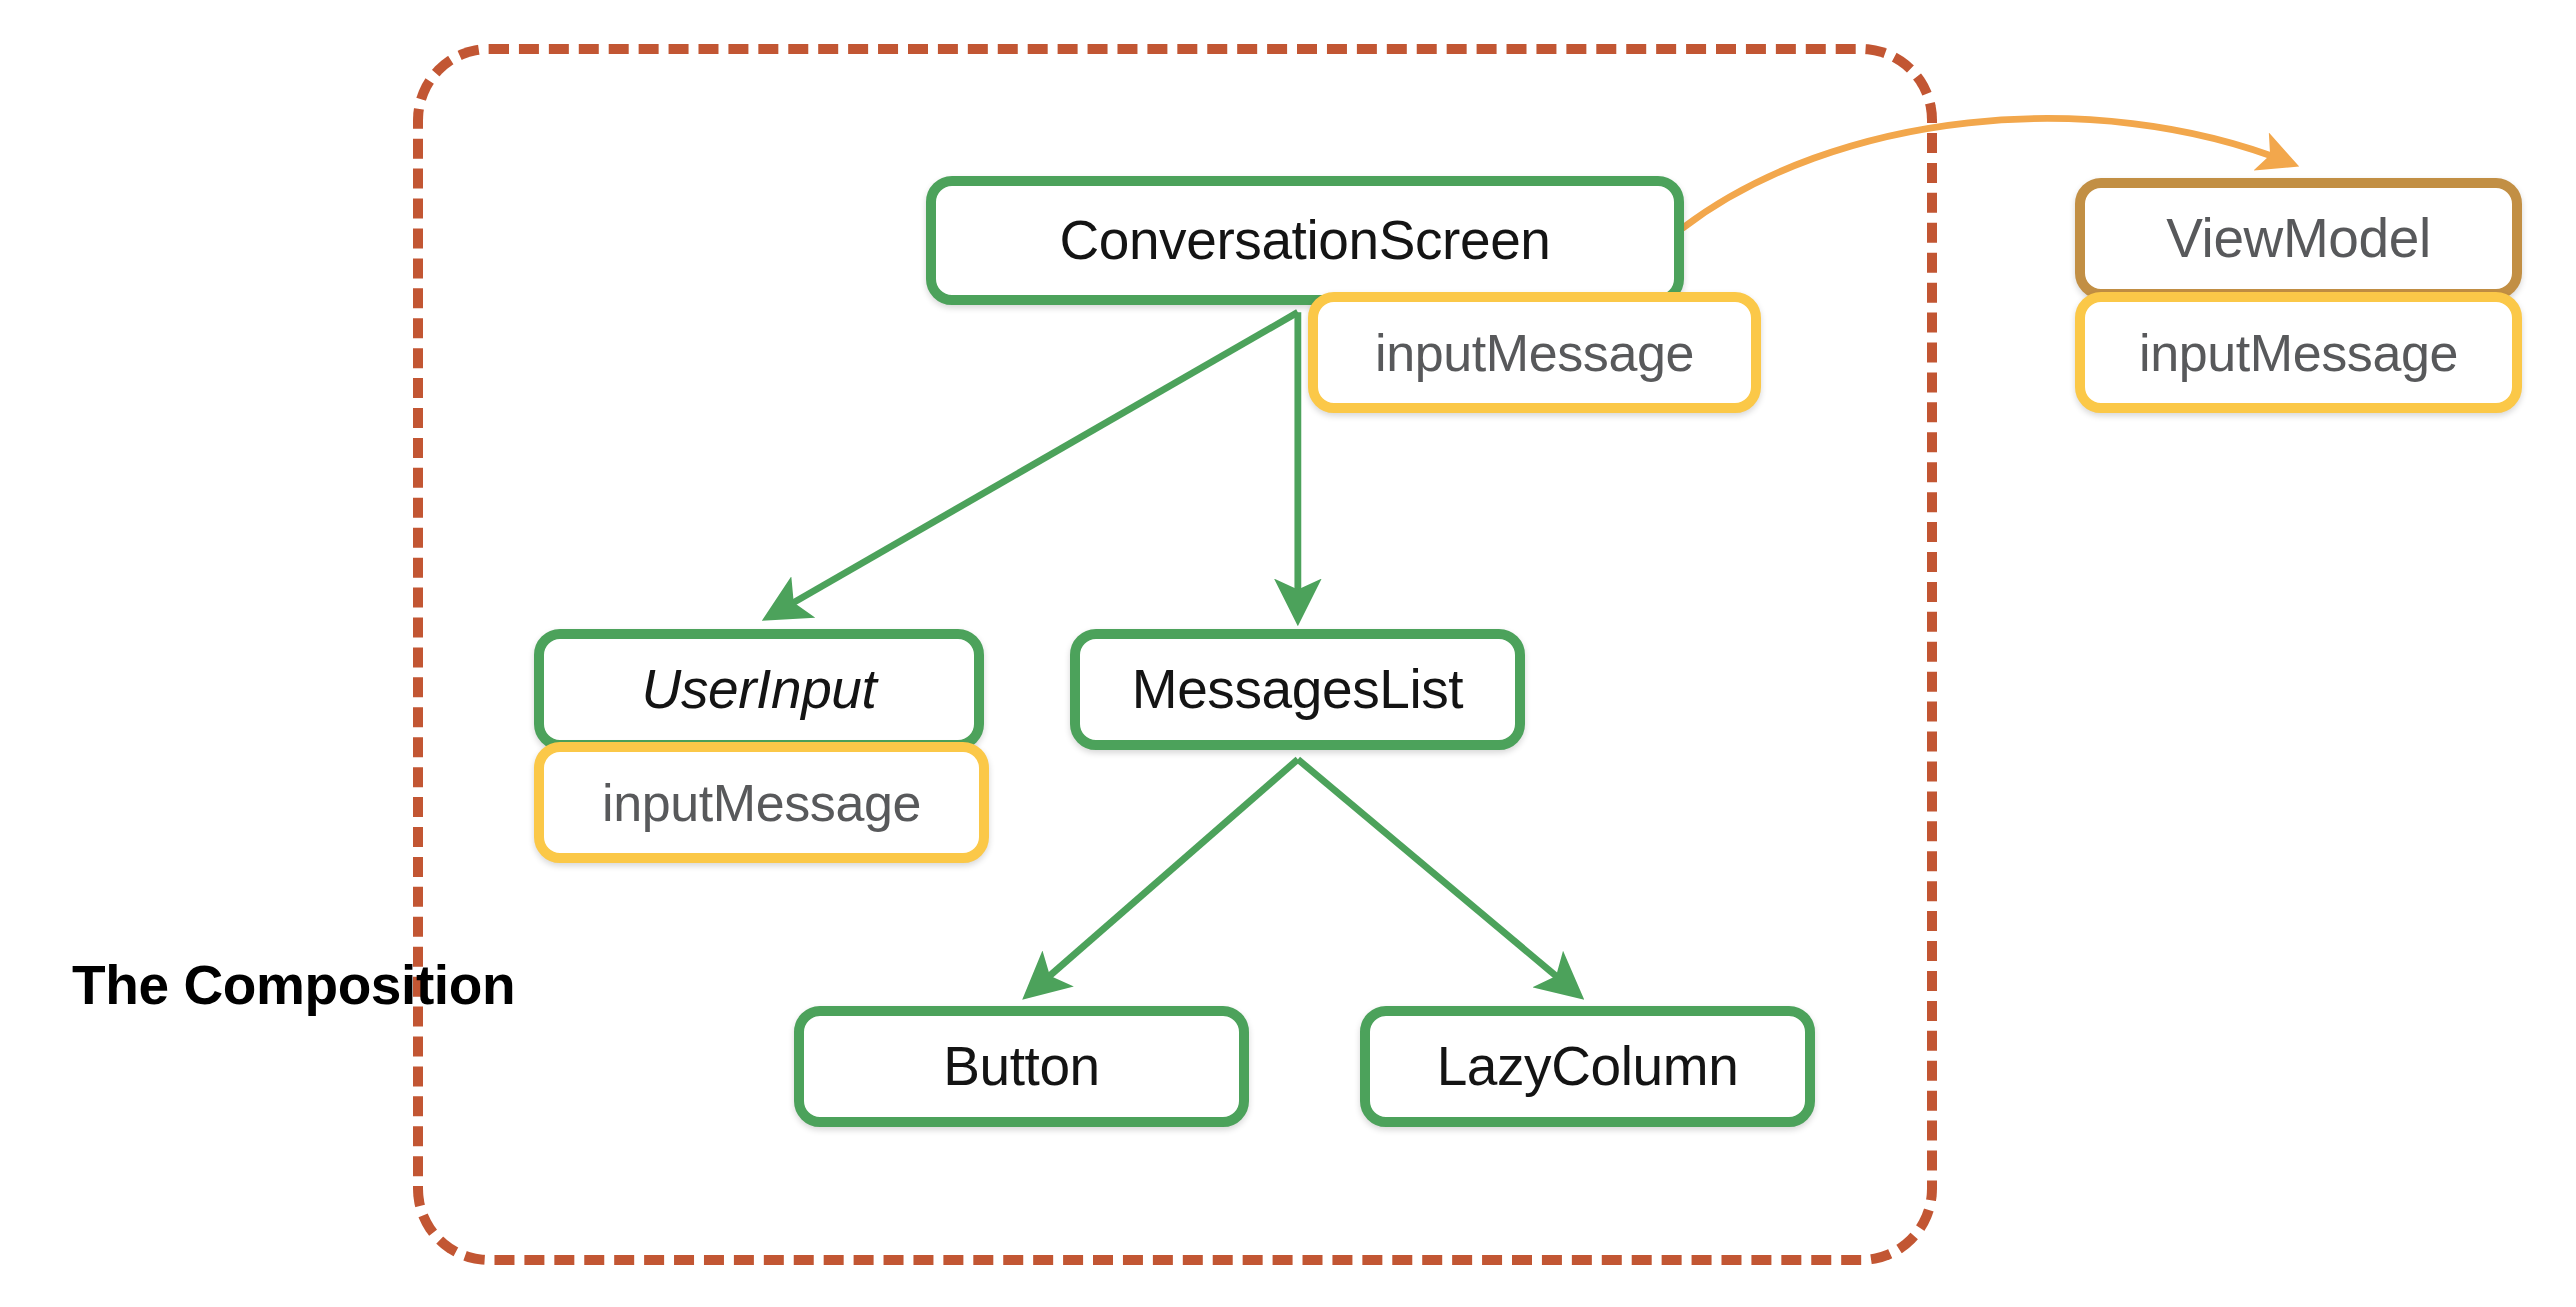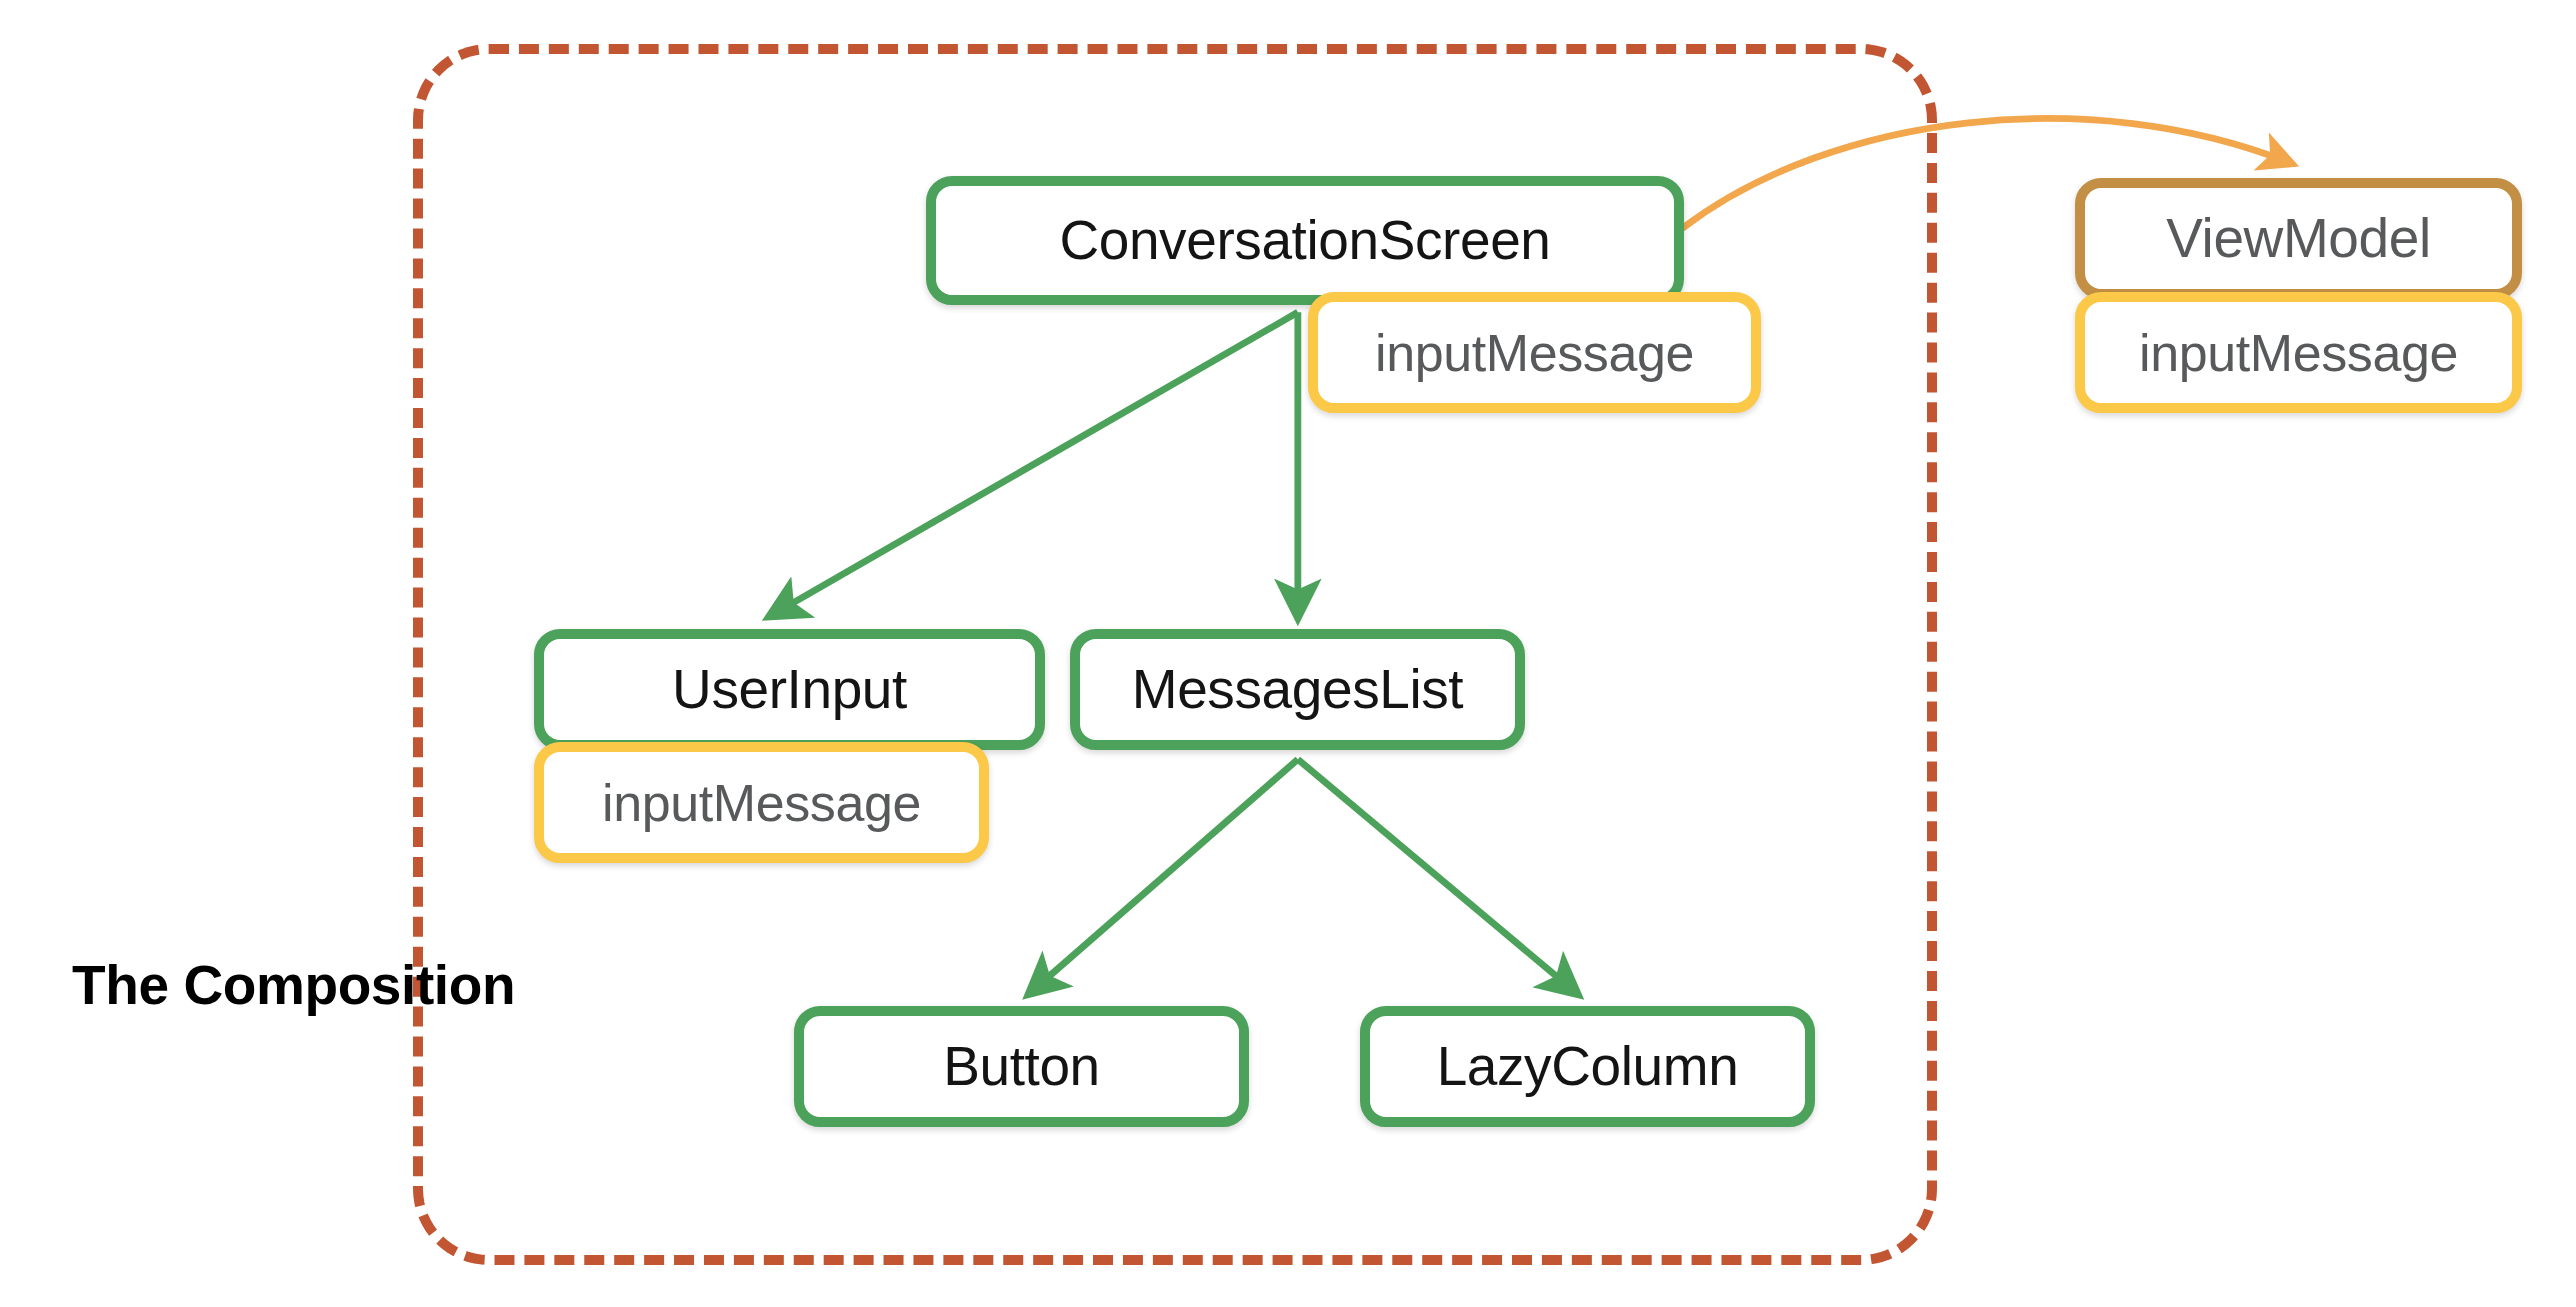--- a/index.html
+++ b/index.html
@@ -88,21 +88,21 @@
     font-size: 55px;
     font-weight: bold;
     color: #000000;
     letter-spacing: -0.4px;
     white-space: nowrap;
   }
 
   
   #node-conversationscreen { left: 926px; top: 176px;  width: 758px; height: 129px; }
   #node-cs-inputmessage    { left: 1308px; top: 292px;  width: 453px;  height: 121px; }
-  #node-userinput          { left: 534px;  top: 629px;  width: 511px;  height: 121px; }
+  #node-userinput          { left: 534px;  top: 629px;  width: 450px;  height: 121px; font-style: italic; }
   #node-ui-inputmessage    { left: 534px;  top: 742px;  width: 455px;  height: 121px; }
   #node-messageslist       { left: 1070px; top: 629px;  width: 455px;  height: 121px; text-align: center; }
   #node-button             { left: 794px; top: 1006px; width: 455px;  height: 121px; }
   #node-lazycolumn         { left: 1360px; top: 1006px; width: 455px;  height: 121px; }
   #node-viewmodel          { left: 2075px; top: 178px;  width: 447px;  height: 121px; }
   #node-vm-inputmessage    { left: 2075px; top: 292px;  width: 447px;  height: 121px; }
 </style>
 </head>
 <body>
 

